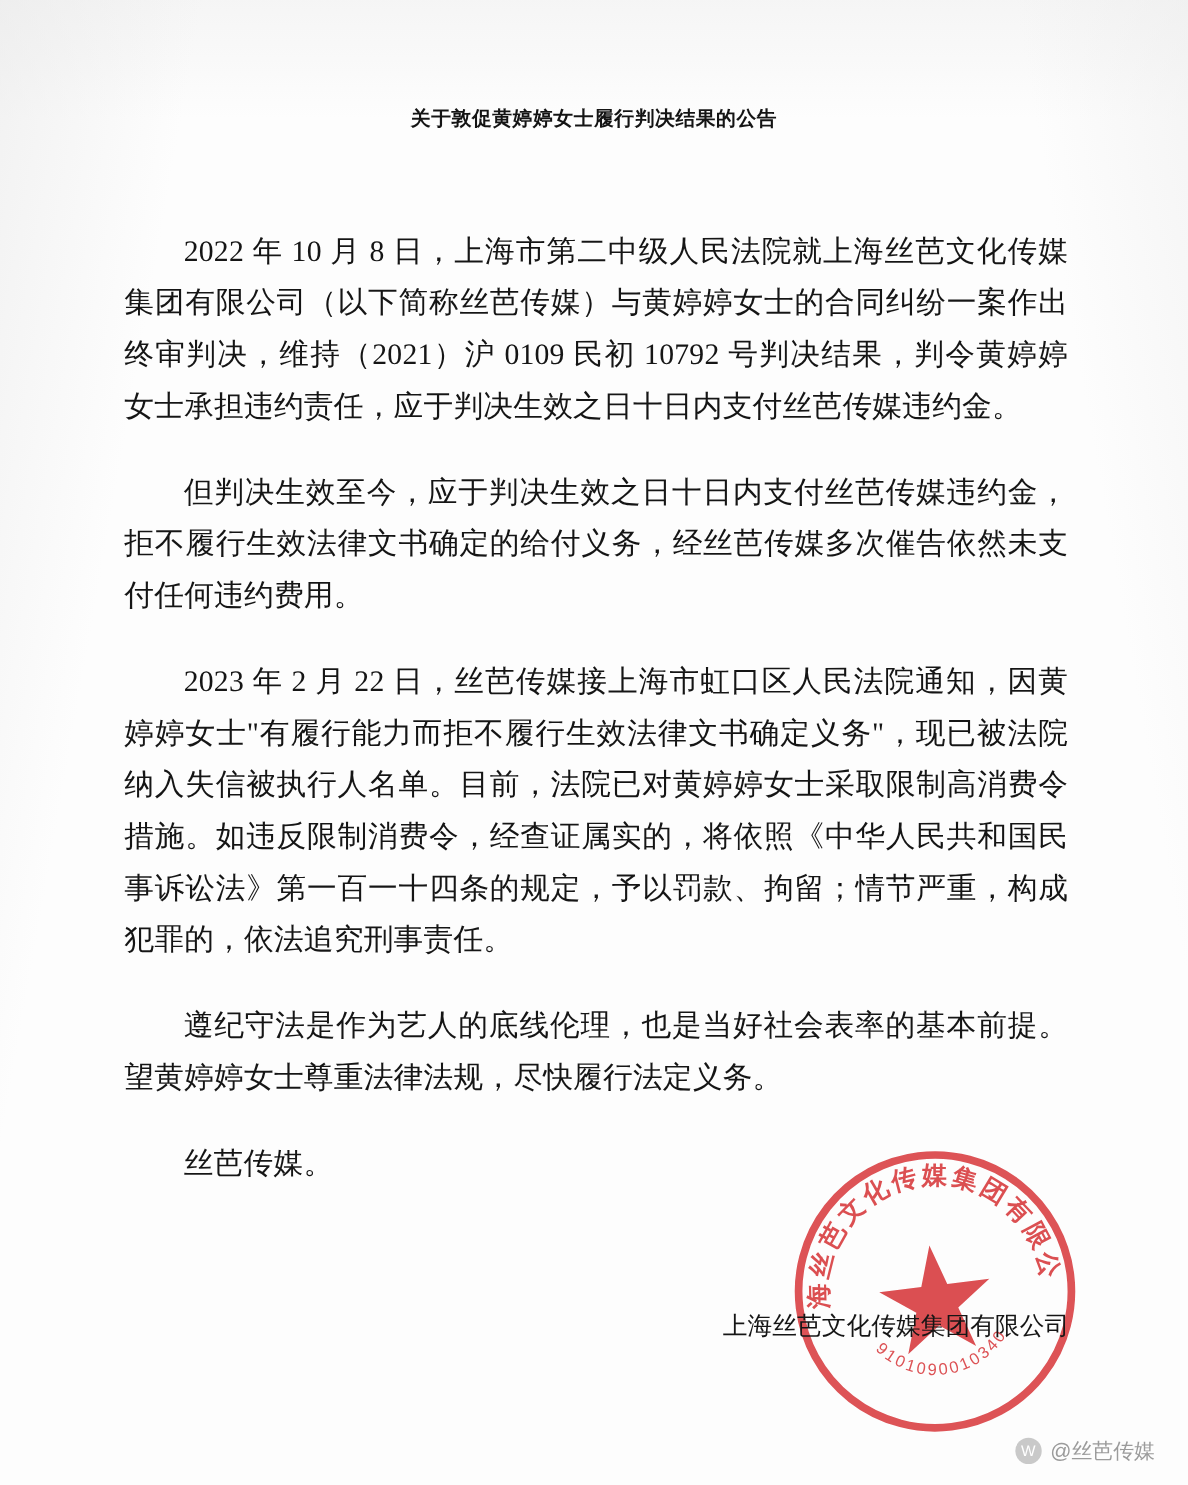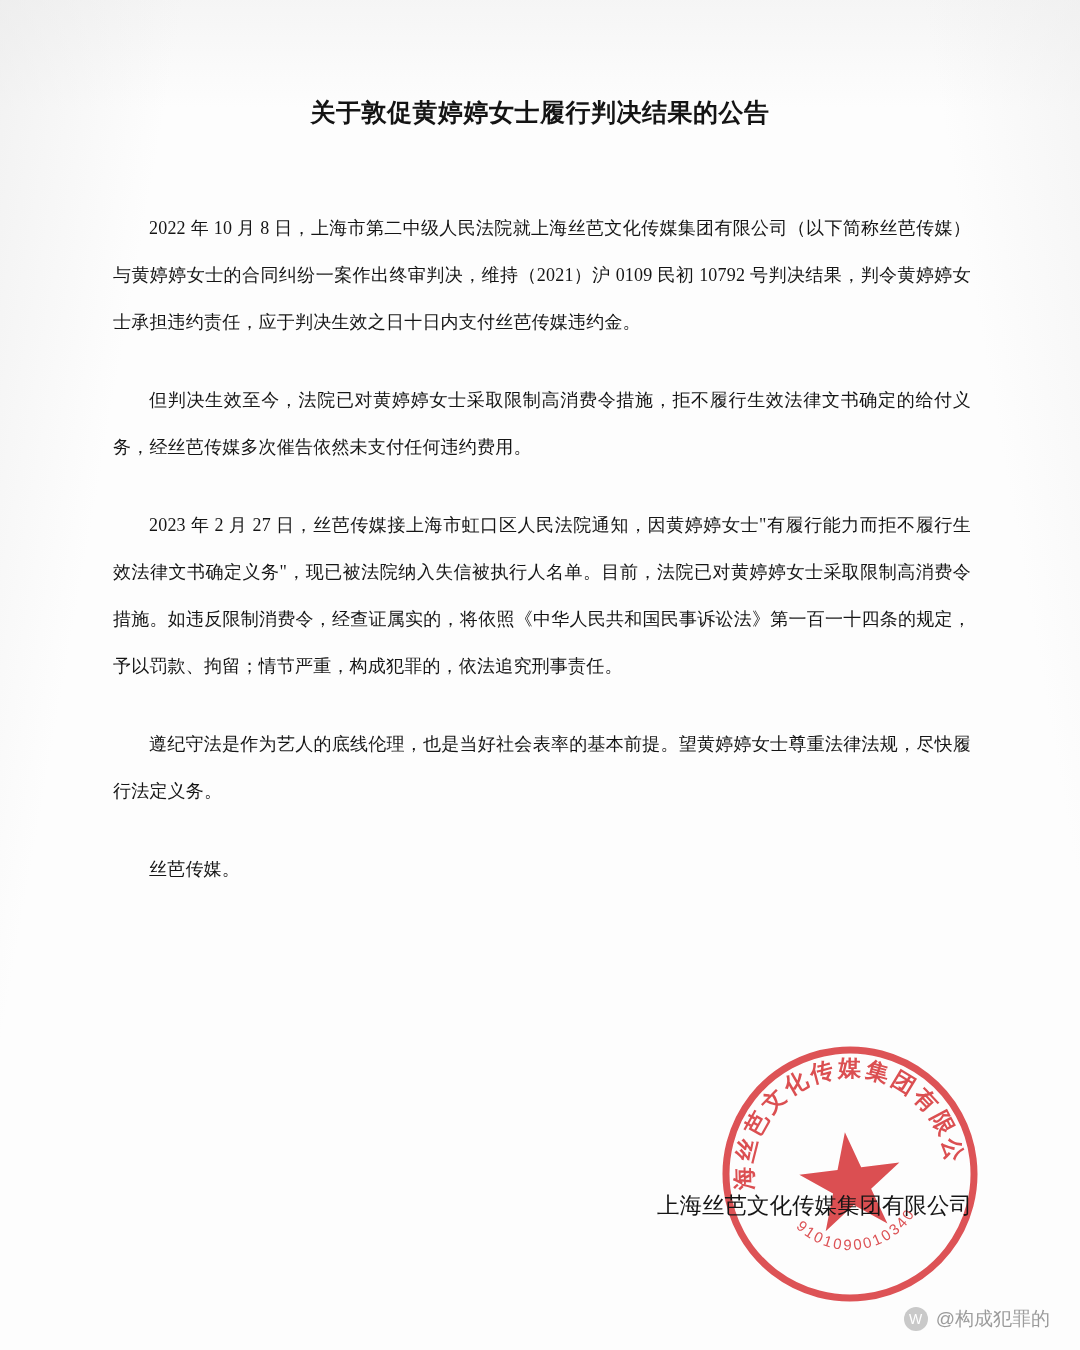--- a/index.html
+++ b/index.html
@@ -34,35 +34,35 @@
       linear-gradient(180deg, rgba(240,240,240,0.6) 0%, rgba(255,255,255,0) 8%);
     pointer-events: none;
   }
 
   .doc-title {
     position: absolute;
     top: 96px;
     left: 0;
     right: 0;
     text-align: center;
-    font-size: 25px;
+    font-size: 18px;
     letter-spacing: 0.5px;
     font-weight: 600;
     color: #141414;
   }
 
   .body-wrap {
     position: absolute;
     top: 205px;
     left: 113px;
     width: 858px;
   }
 
   .para {
-    font-size: 18px;
+    font-size: 27px;
     line-height: 47px;
     text-align: justify;
     text-justify: inter-ideograph;
     text-indent: 2em;
     margin: 0 0 31px 0;
     color: #151515;
     letter-spacing: 0.2px;
   }
 
   .para.last {
@@ -125,22 +125,22 @@
 </style>
 </head>
 <body>
 
 <div class="page">
 
   <div class="doc-title">关于敦促黄婷婷女士履行判决结果的公告</div>
 
   <div class="body-wrap">
     <p class="para">2022 年 10 月 8 日，上海市第二中级人民法院就上海丝芭文化传媒集团有限公司（以下简称丝芭传媒）与黄婷婷女士的合同纠纷一案作出终审判决，维持（2021）沪 0109 民初 10792 号判决结果，判令黄婷婷女士承担违约责任，应于判决生效之日十日内支付丝芭传媒违约金。</p>
-    <p class="para">但判决生效至今，法院已对黄婷婷女士采取限制高消费令措施，拒不履行生效法律文书确定的给付义务，经丝芭传媒多次催告依然未支付任何违约费用。</p>
-    <p class="para">2023 年 2 月 27 日，丝芭传媒接上海市虹口区人民法院通知，因黄婷婷女士"有履行能力而拒不履行生效法律文书确定义务"，现已被法院纳入失信被执行人名单。目前，法院已对黄婷婷女士采取限制高消费令措施。如违反限制消费令，经查证属实的，将依照《中华人民共和国民事诉讼法》第一百一十四条的规定，予以罚款、拘留；情节严重，构成犯罪的，依法追究刑事责任。</p>
+    <p class="para">但判决生效至今，应于判决生效之日十日内支付丝芭传媒违约金，拒不履行生效法律文书确定的给付义务，经丝芭传媒多次催告依然未支付任何违约费用。</p>
+    <p class="para">2023 年 2 月 22 日，丝芭传媒接上海市虹口区人民法院通知，因黄婷婷女士"有履行能力而拒不履行生效法律文书确定义务"，现已被法院纳入失信被执行人名单。目前，法院已对黄婷婷女士采取限制高消费令措施。如违反限制消费令，经查证属实的，将依照《中华人民共和国民事诉讼法》第一百一十四条的规定，予以罚款、拘留；情节严重，构成犯罪的，依法追究刑事责任。</p>
     <p class="para">遵纪守法是作为艺人的底线伦理，也是当好社会表率的基本前提。望黄婷婷女士尊重法律法规，尽快履行法定义务。</p>
     <p class="para last">丝芭传媒。</p>
   </div>
 
   <div class="seal">
     <svg viewBox="0 0 268 268" xmlns="http://www.w3.org/2000/svg">
       <defs>
         <path id="sealTopArc" d="M 36,134 A 98,98 0 1 1 232,134"></path>
         <path id="sealBottomArc" d="M 58,134 A 76,76 0 0 0 210,134"></path>
       </defs>
@@ -155,16 +155,16 @@
       </text>
     </svg>
   </div>
 
   <div class="sign-block">
     <div>上海丝芭文化传媒集团有限公司</div>
   </div>
 
   <div class="watermark">
     <span class="wb-logo">W</span>
-    <span>@构成犯罪的</span>
+    <span>@丝芭传媒</span>
   </div>
 
 </div>
 
 </body></html>

